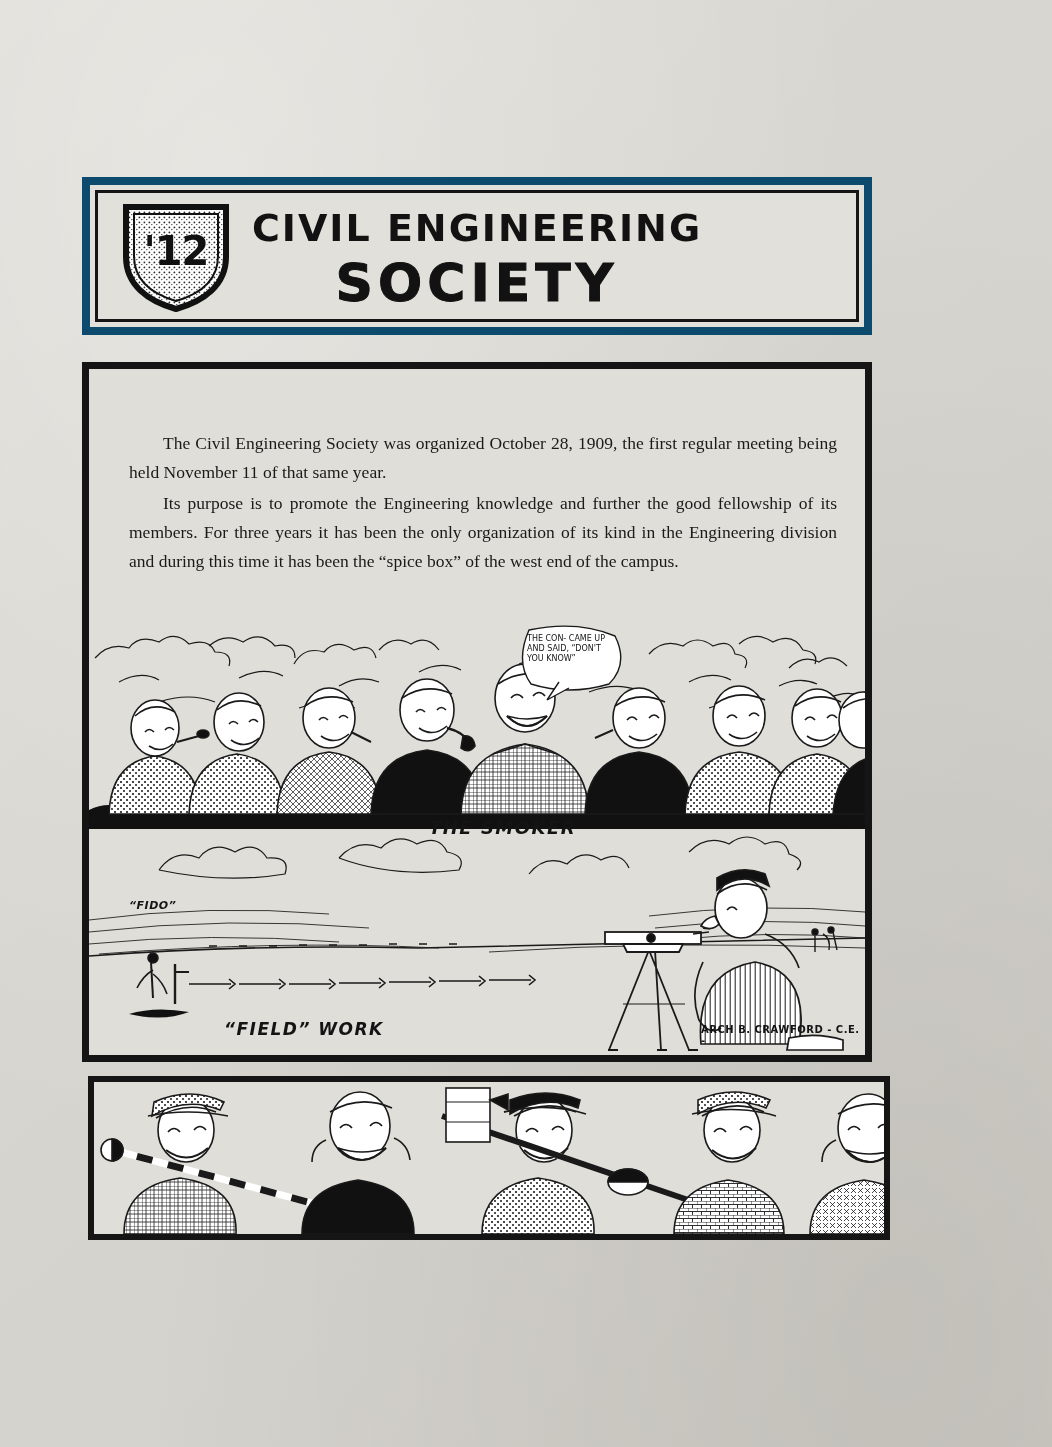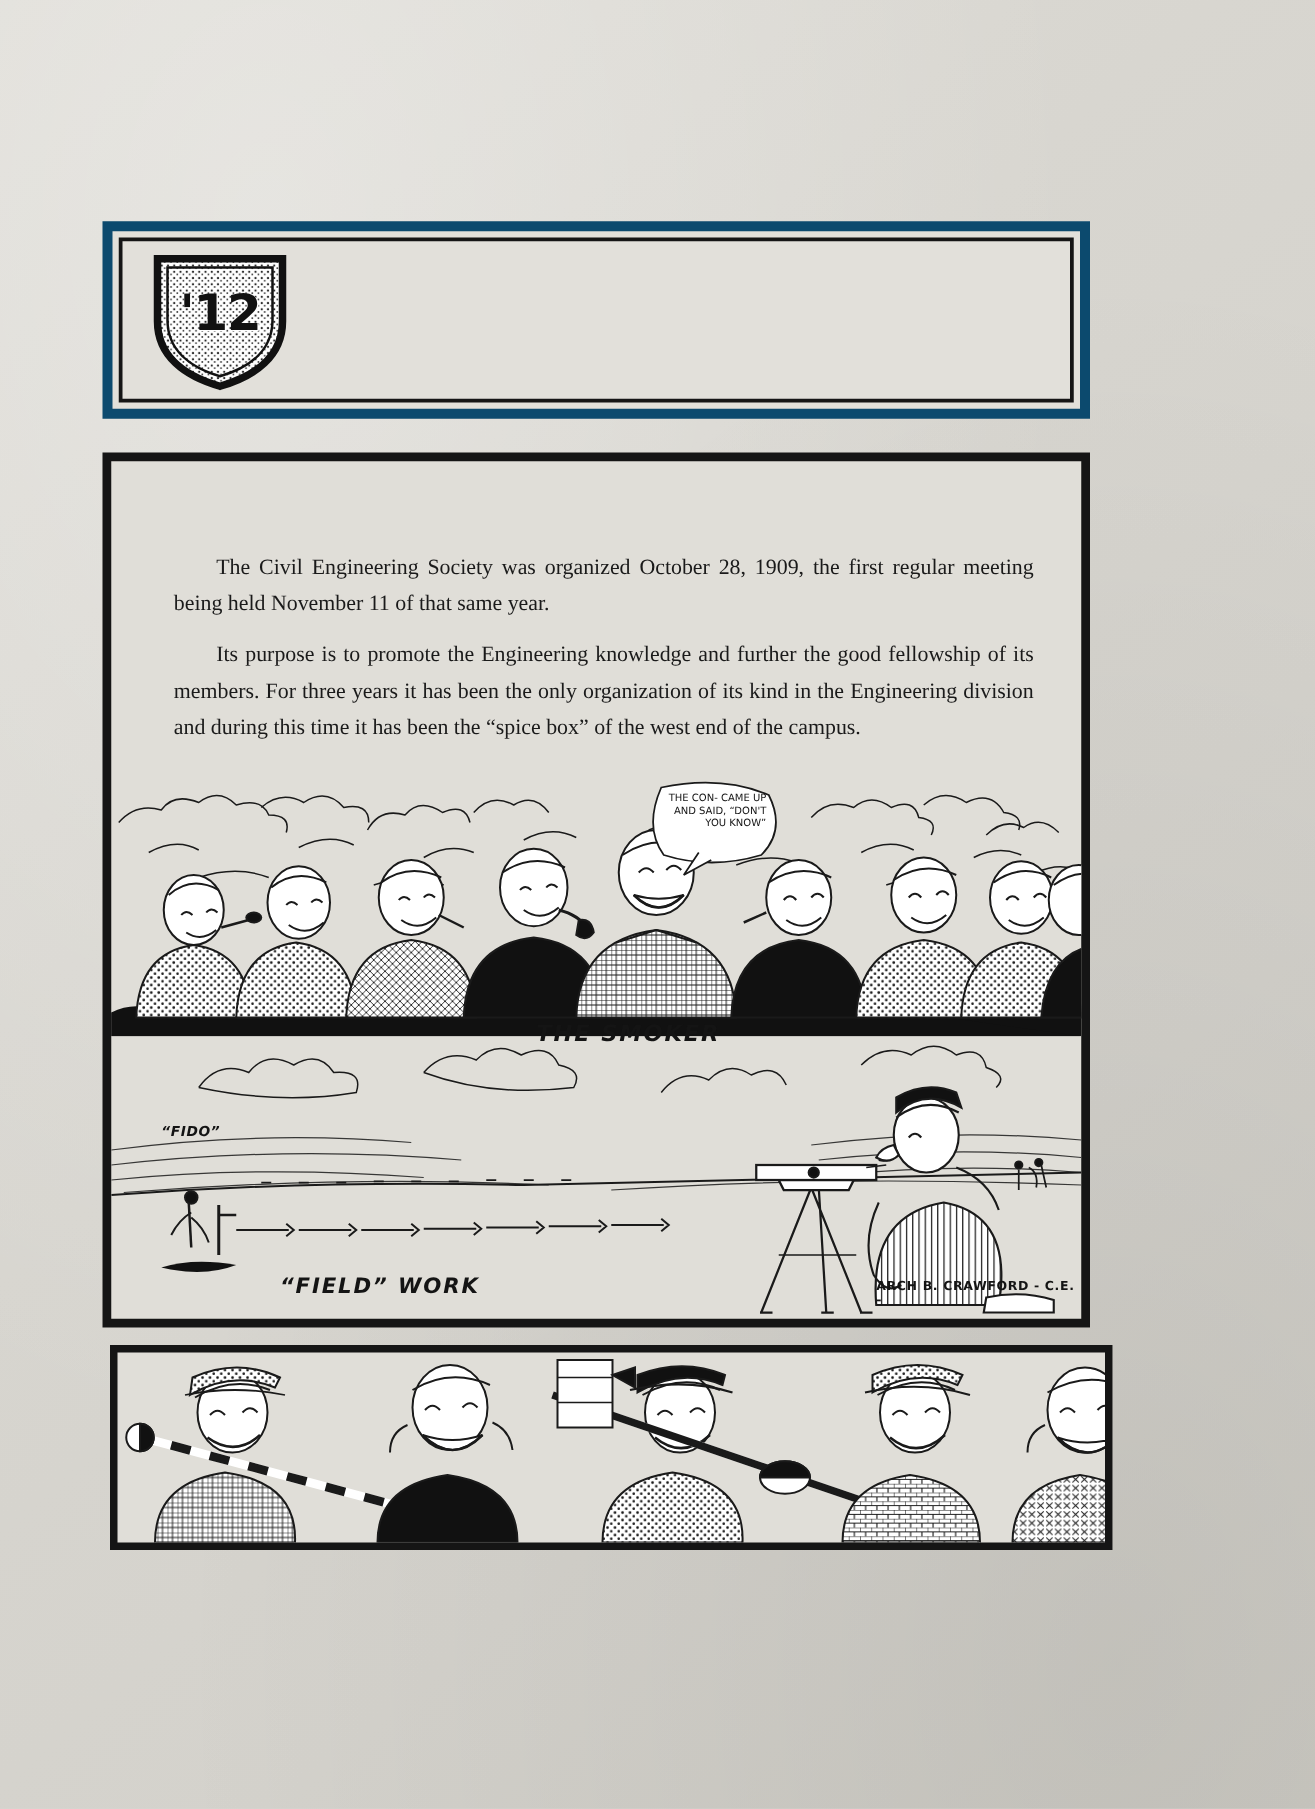--- a/index.html
+++ b/index.html
@@ -108,21 +108,21 @@
     position: absolute;
     left: 38px;
     top: 58px;
     width: 712px;
     font-family: "Liberation Serif", serif;
     font-size: 17.5px;
     line-height: 29px;
     color: #1a1a1a;
     text-align: justify;
   }
-  .body-text p { margin: 12px; }
+  .body-text p { margin: 2px; }
   .body-text p.indent { text-indent: 34px; }
 
   
   .art {
     position: absolute;
     left: 0; right: 0;
   }
   .art svg { display: block; width: 100%; height: 100%; }
   .art-smoker { top: 255px; height: 205px; }
   .art-field  { top: 455px; height: 228px; }
@@ -141,21 +141,21 @@
   .cap-sign   { left: 592px; top: 655px; font-size: 10px; letter-spacing: 0.5px; font-style: normal; margin-left: 20px;}
   .cap-fido   { left: 40px;  top: 530px; font-size: 11px; letter-spacing: 0.5px;}
   .speech-text{
     position: absolute;
     left: 438px; top: 10px;
     width: 86px;
     font-family: "DejaVu Sans", sans-serif;
     font-size: 8px;
     line-height: 10px;
     color: #141414;
-    text-align: right;
+    text-align: left;
   }
 
   
   .strip-panel {
     position: absolute;
     left: 88px;
     top: 1076px;
     width: 802px;
     height: 164px;
     border: 6px solid #151515;
@@ -188,20 +188,24 @@
           <circle cx="1.4" cy="1.4" r="0.9" fill="#2a2a2a"></circle>
           <circle cx="3.8" cy="3.6" r="0.7" fill="#2a2a2a"></circle>
         </pattern>
       </defs>
       <path d="M8 6 H108 V56 C108 84 86 100 58 108 C30 100 8 84 8 56 Z" fill="url(#stipL)" stroke="#111" stroke-width="6"></path>
       <path d="M16 13 H100 V55 C100 79 82 93 58 100 C34 93 16 79 16 55 Z" fill="none" stroke="#111" stroke-width="2"></path>
     </svg>
     <div class="shield-year">'12</div>
   </div>
 
+  <div class="banner-title">
+    <div class="l1">CIVIL ENGINEERING</div>
+    <div class="l2">SOCIETY</div>
+  </div>
 
 </div>
 
 <div class="main-panel">
 
   <div class="body-text">
     <p class="indent">The Civil Engineering Society was organized October 28, 1909, the first regular meeting being held November 11 of that same year.</p>
     <p class="indent">Its purpose is to promote the Engineering knowledge and further the good fellowship of its members.  For three years it has been the only organization of its kind in the Engineering division and during this time it has been the “spice box” of the west end of the campus.</p>
   </div>
 

